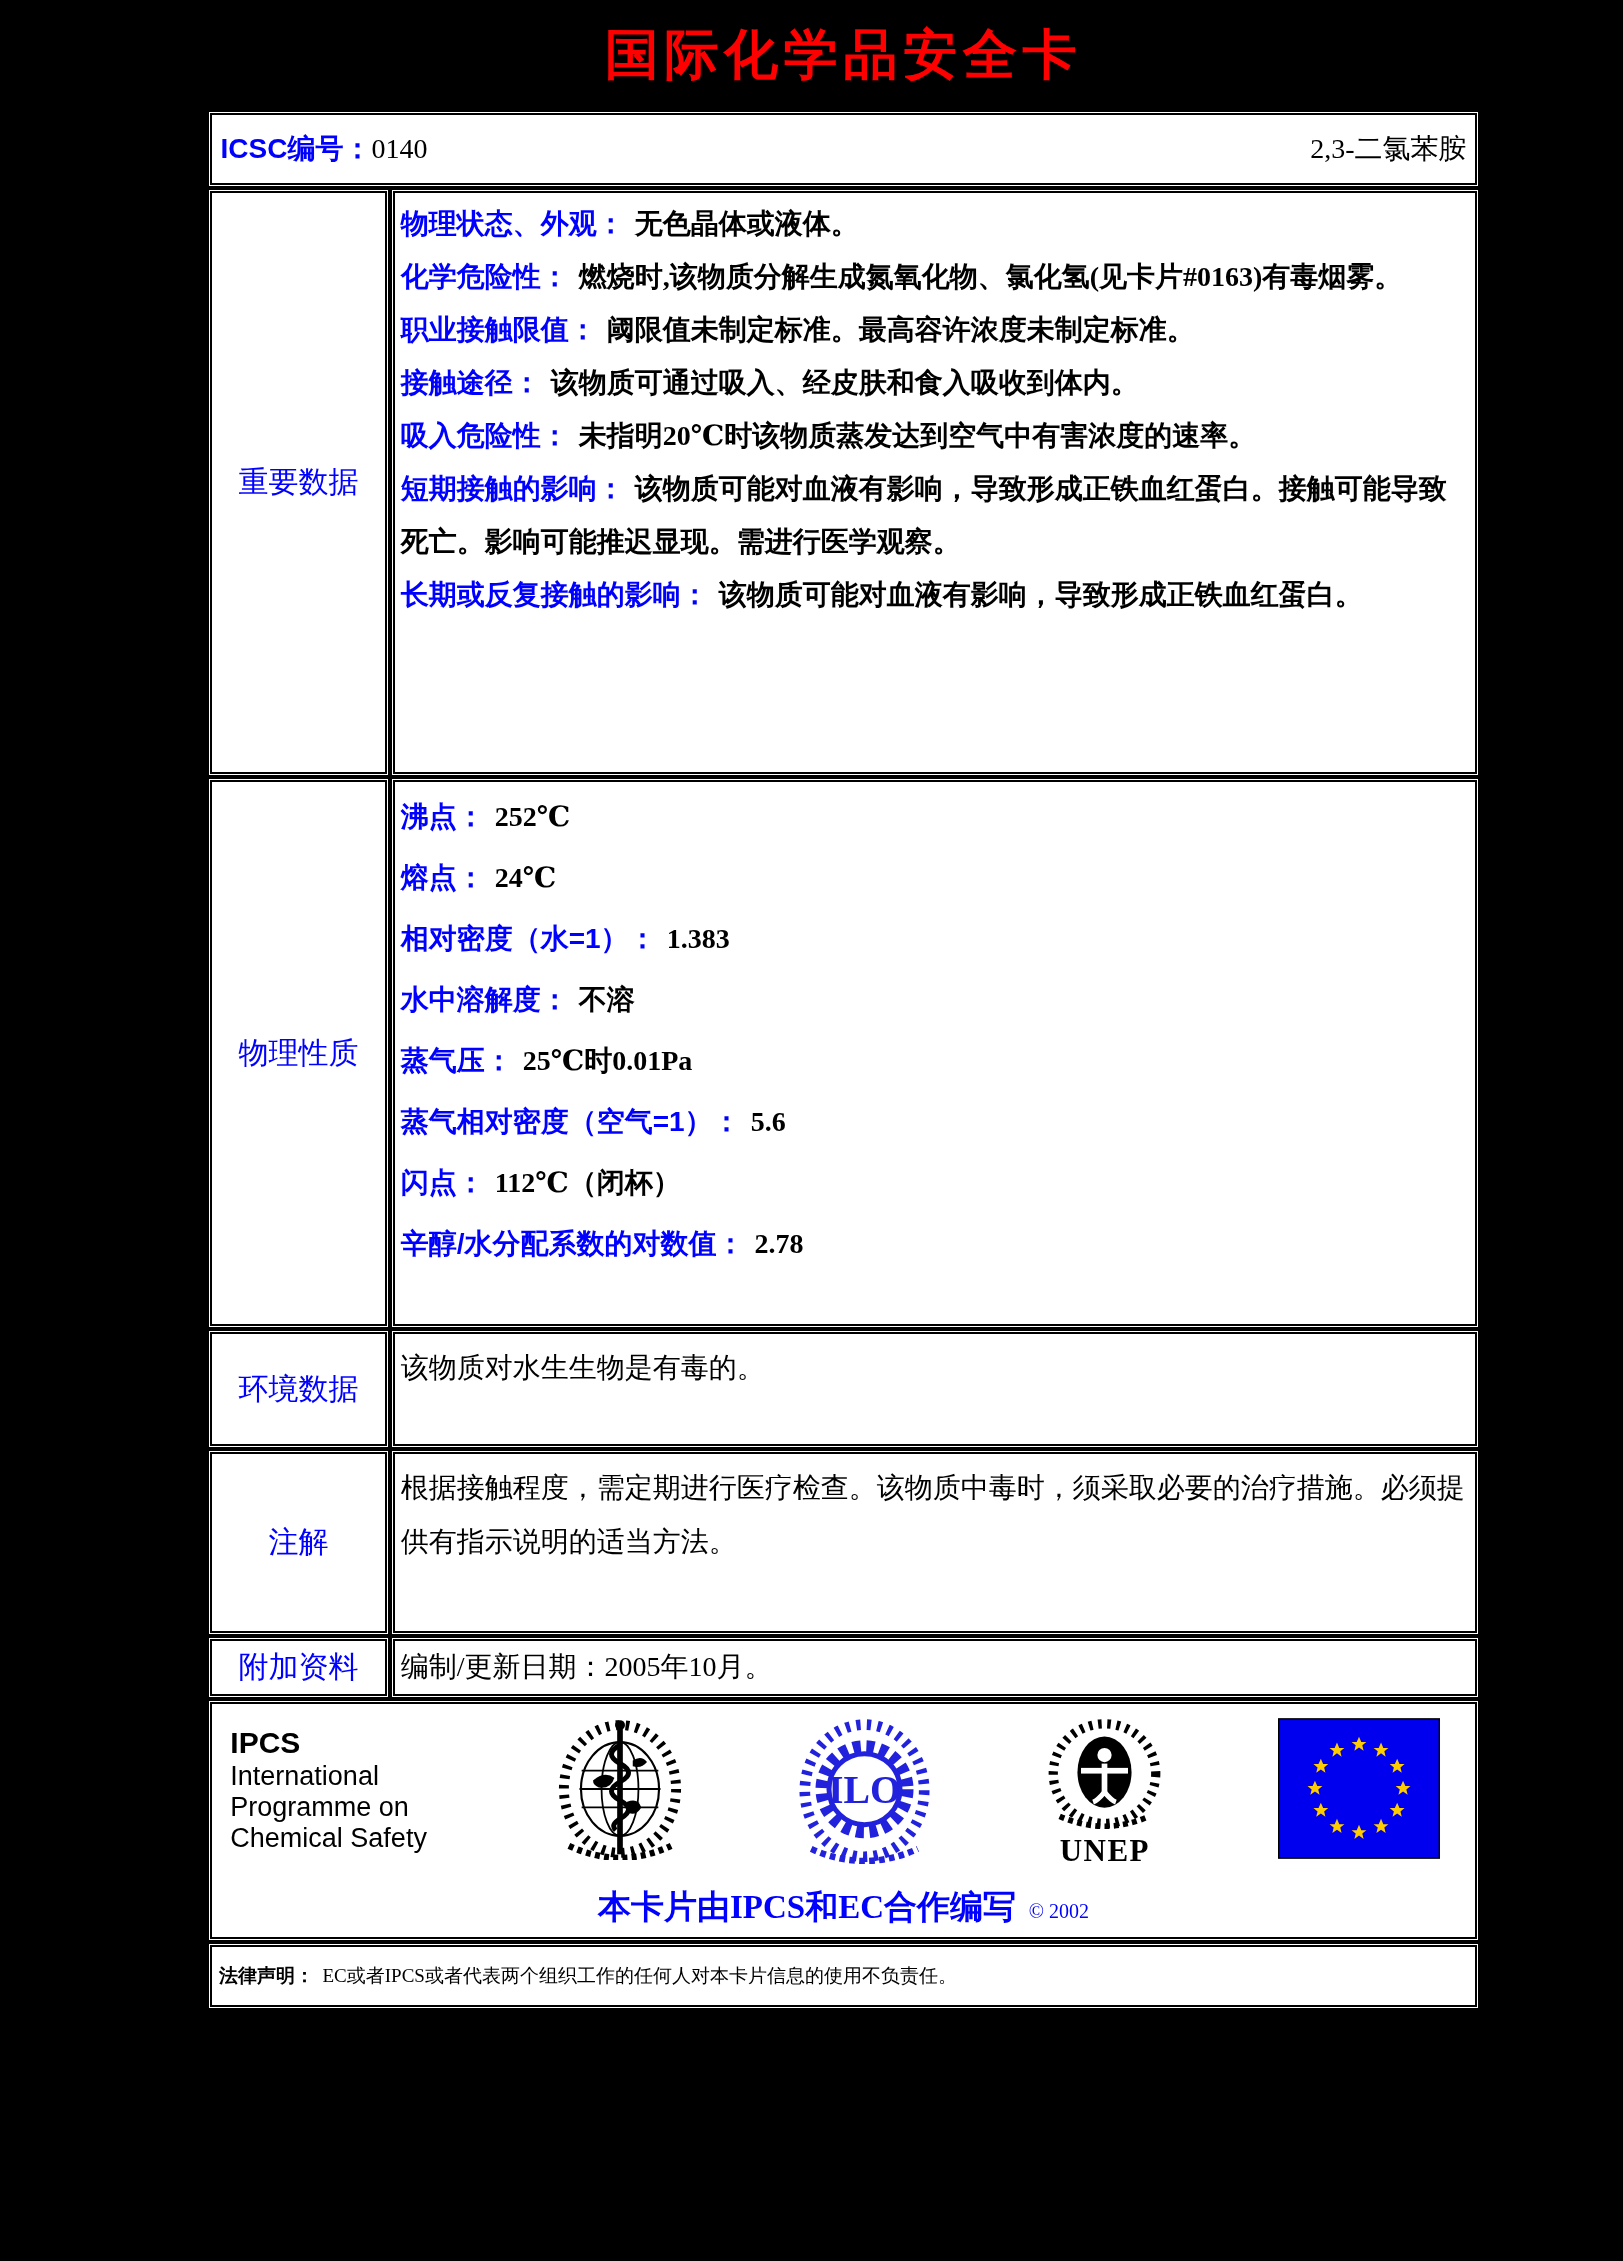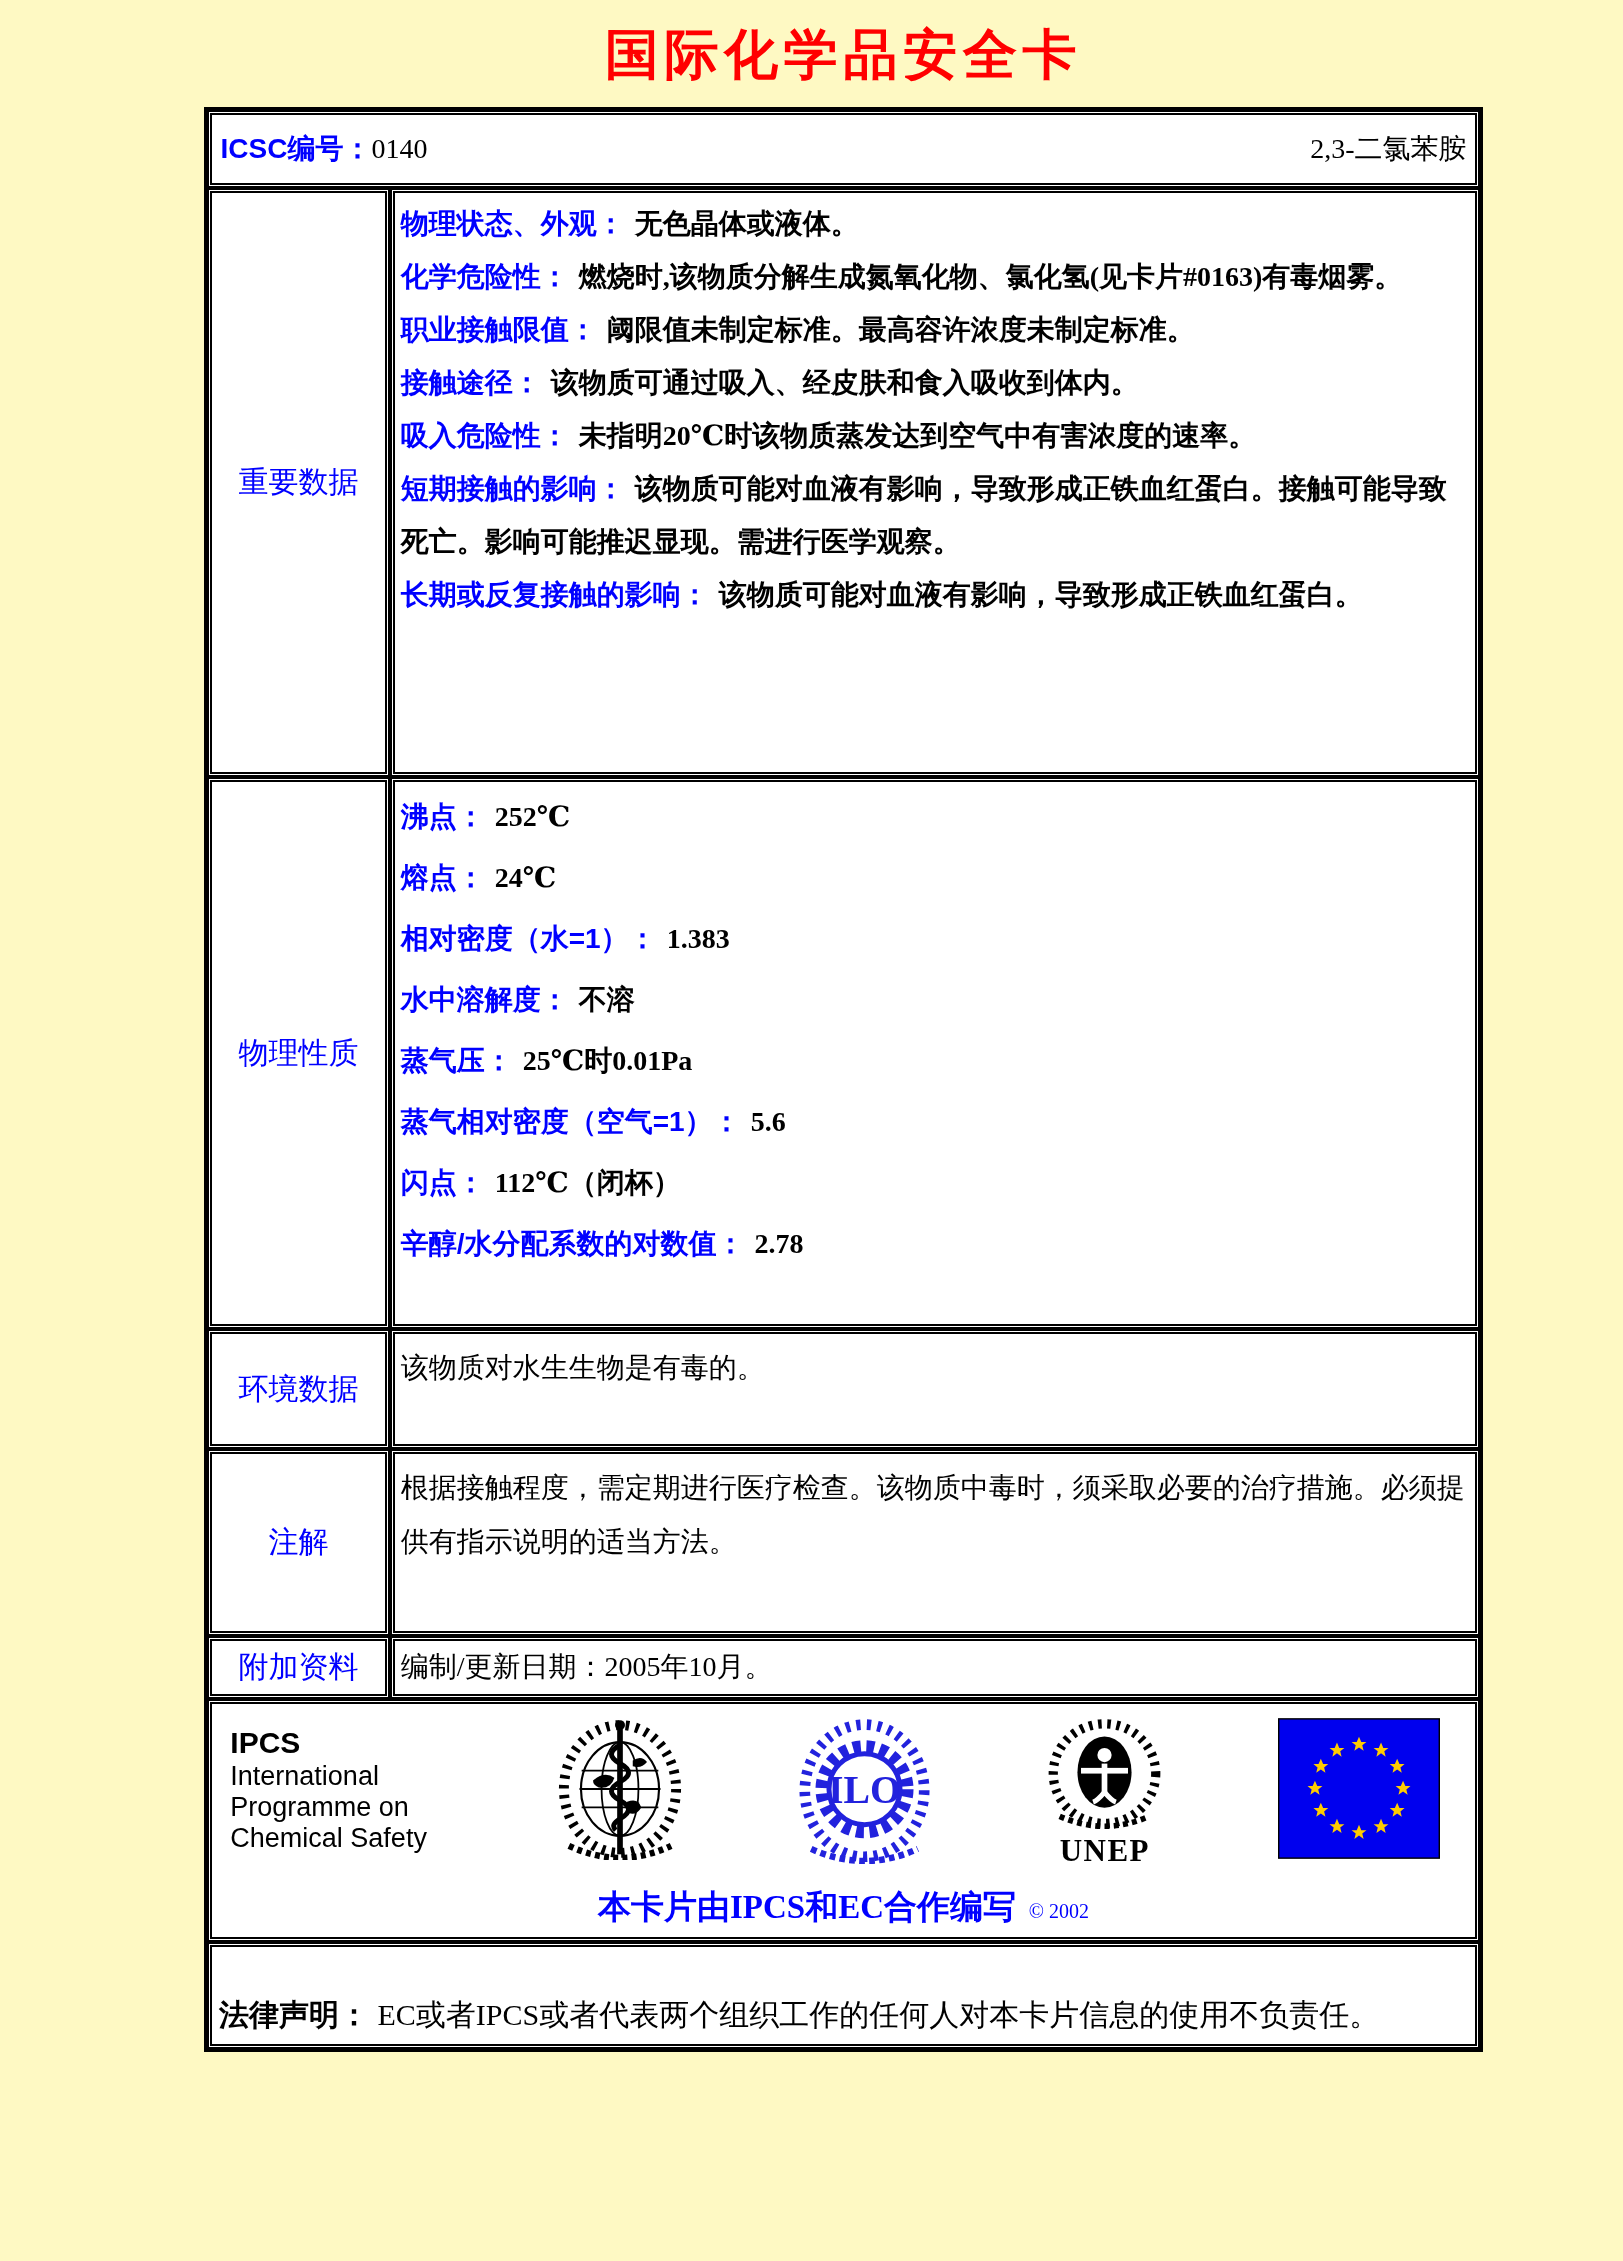--- a/index.html
+++ b/index.html
@@ -5,21 +5,21 @@
   html, body {
     margin: 0; padding: 0;
     background: #ffffff;
     width: 1624px;
   }
   body {
     height: 2261px;
     font-family: "Liberation Serif", "DejaVu Serif", serif;
     color: #000;
   }
-  .page { position: relative; width: 1624px; height: 2261px; background:#fef9c3; }
+  .page { position: relative; width: 1624px; height: 2261px; background:#000000; }
 
   
   .main-title {
     margin: 0;
     padding-top: 18.5px;
     width: 1279px;
     margin-left: 204px;
     text-align: center;
     font-size: 54px;
     font-weight: bold;
@@ -120,21 +120,21 @@
     margin-top: 18.5px;
     color: #0000ff;
     font-weight: bold;
     font-size: 33px;
     font-family: "Liberation Serif", "DejaVu Serif", serif;
   }
   .credit-year { font-size: 20px; margin-left: 12.8px; font-weight: normal;}
 
   
   td.legal-cell { padding: 10px 7px; vertical-align: middle; }
-  .legal-flex { font-size: 30px; line-height: 38px; margin-top: 39px; }
+  .legal-flex { font-size: 19px; line-height: 38px; }
   .legal-label {
     font-weight: bold;
     font-family: "Liberation Sans", "DejaVu Sans", sans-serif;
     margin-right: 8.5px;
   }
 </style>
 </head>
 <body>
 
 <div class="page">

